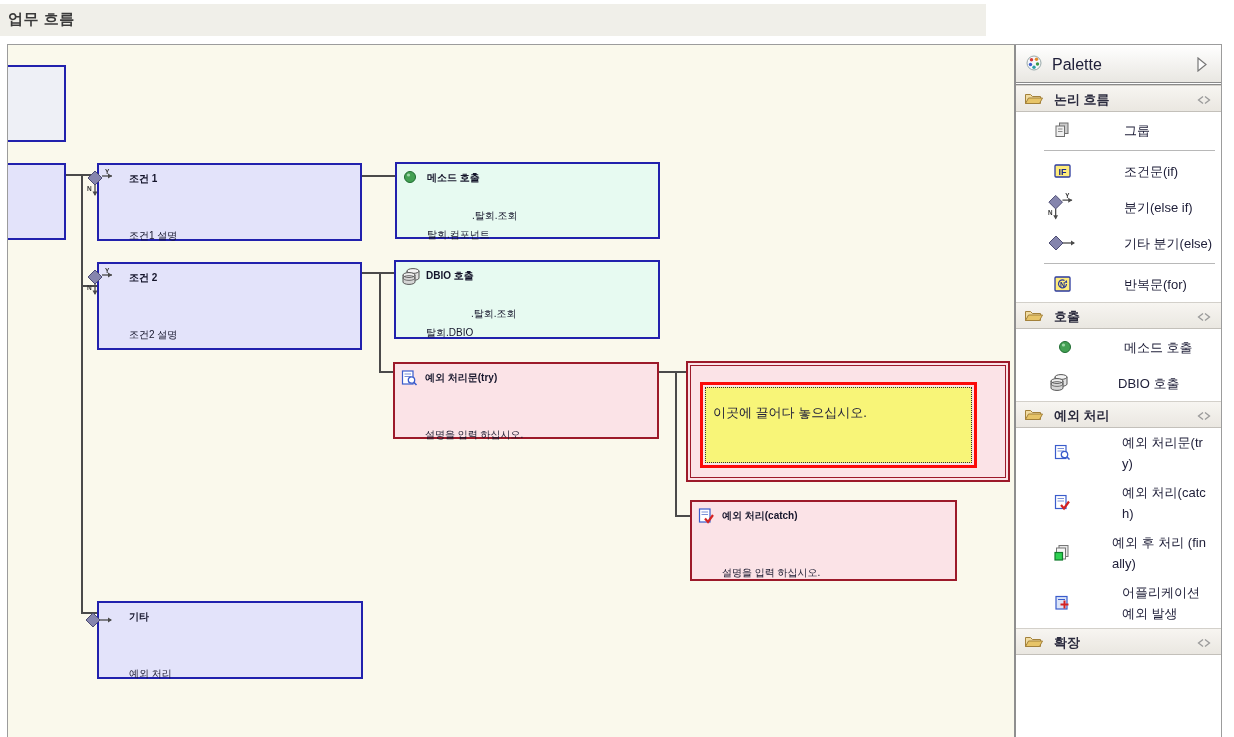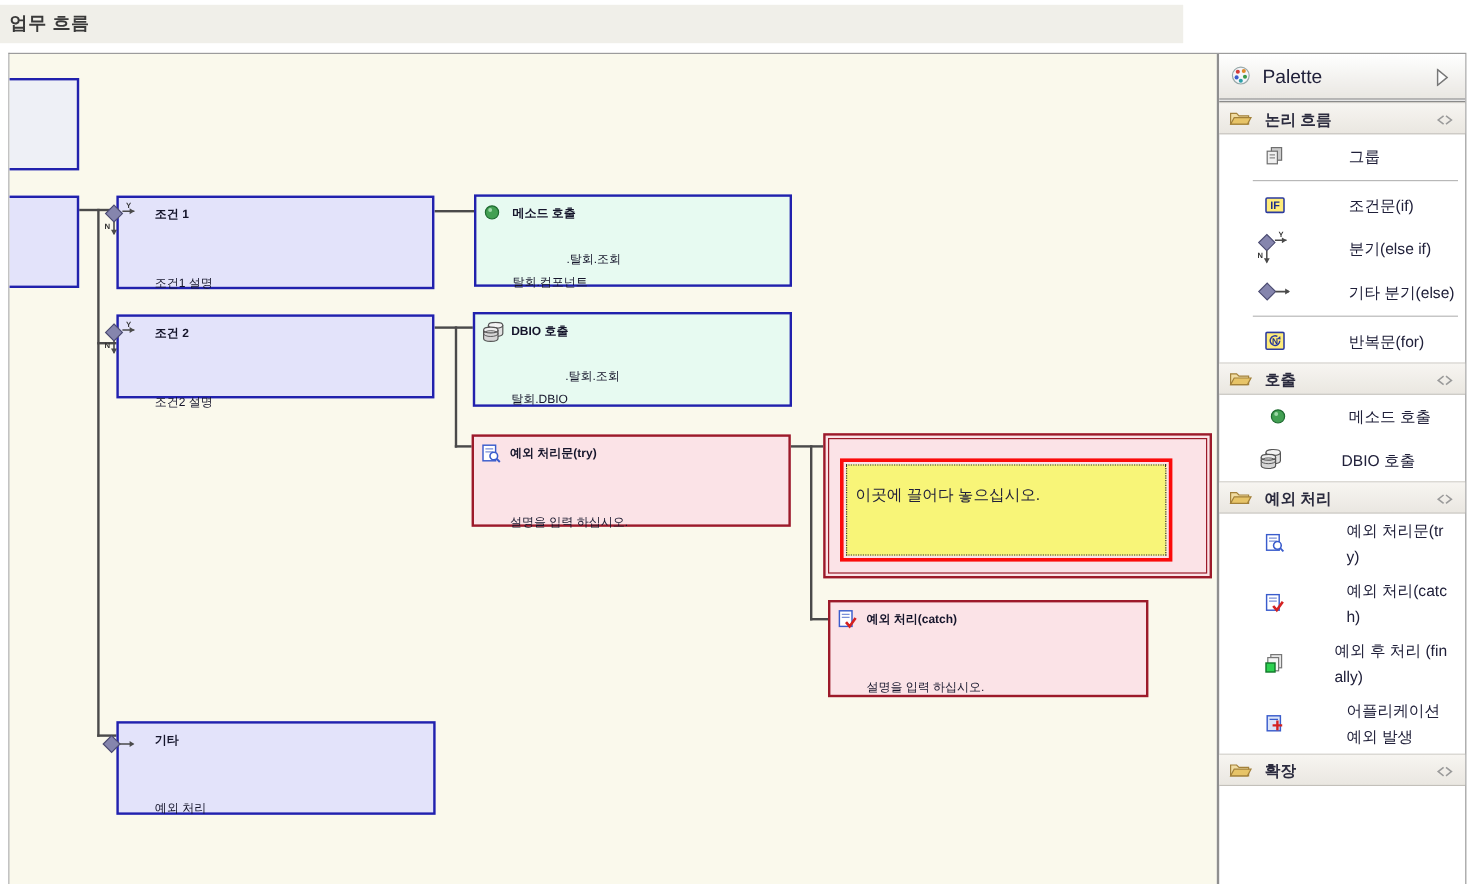--- a/index.html
+++ b/index.html
@@ -187,21 +187,21 @@
 
     <div class="node mint" style="left:387px;top:117px;width:265px;height:77px;">
       <svg class="nicon icon-inner" width="14" height="14" viewBox="0 0 14 14">
             <use href="#g-green-dot"></use>
           </svg>
       <div class="title">메소드 호출</div>
       <div class="l1">탈회.컴포넌트</div>
       <div class="l2">.탈회.조회</div>
     </div>
 
-    <div class="node blue" style="left:89px;top:217px;width:265px;height:70px;">
+    <div class="node blue" style="left:89px;top:217px;width:265px;height:88px;">
       <svg class="nicon icon-overlap" width="30" height="30" viewBox="0 0 30 30">
             <use href="#g-diamond-yn"></use>
           </svg>
       <div class="title">조건 2</div>
       <div class="l1">조건2 설명</div>
     </div>
 
     <div class="node mint" style="left:386px;top:215px;width:266px;height:79px;">
       <svg class="nicon icon-inner" width="18" height="18" viewBox="0 0 18 18">
             <use href="#g-db"></use>

